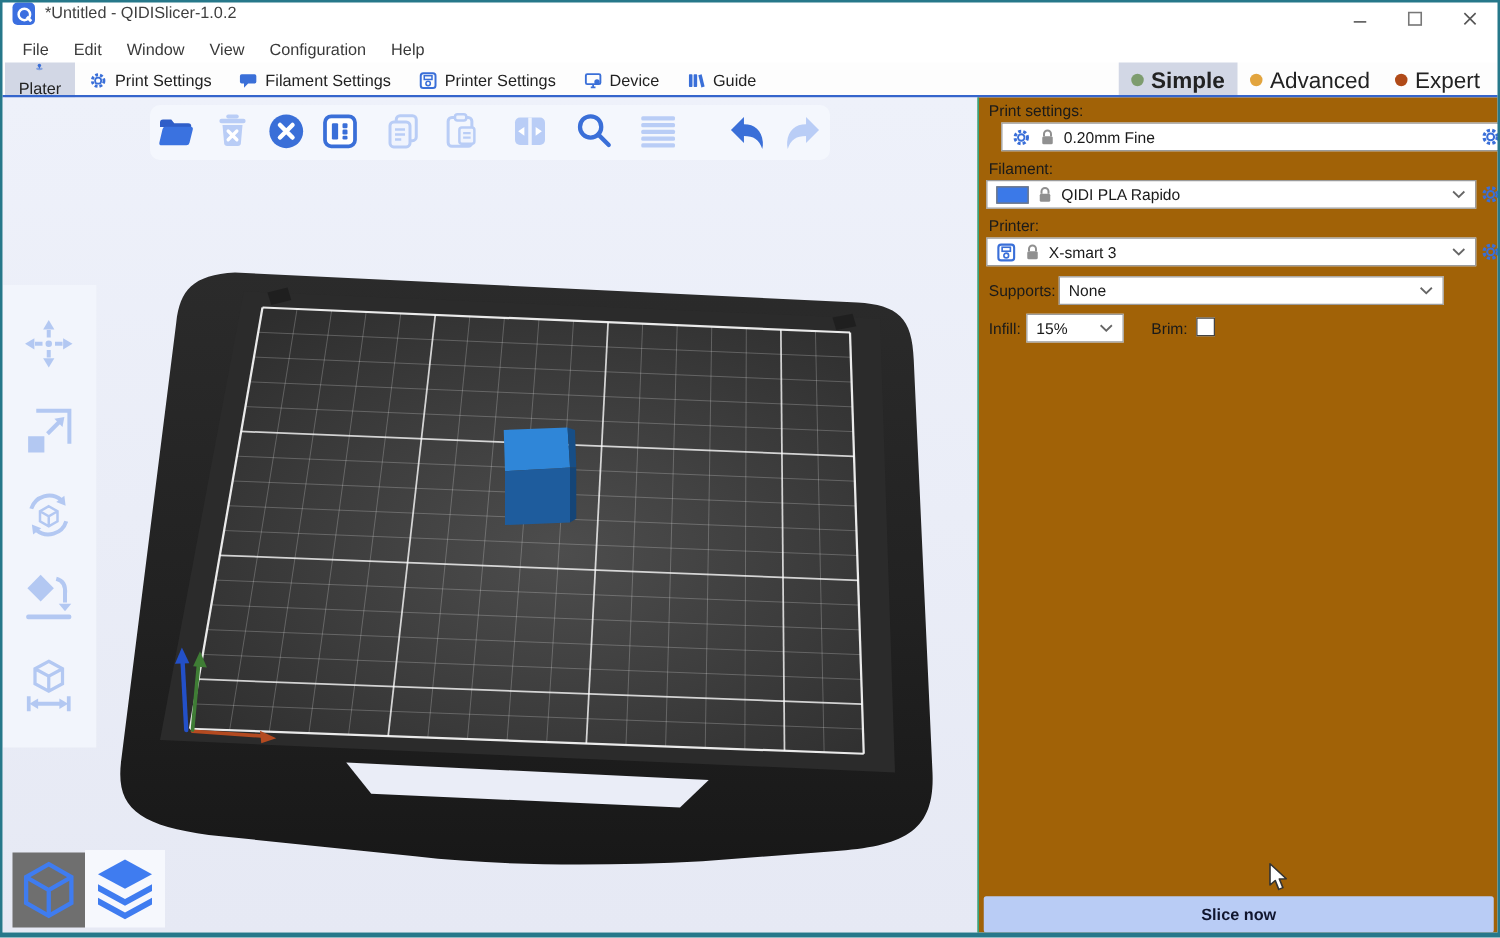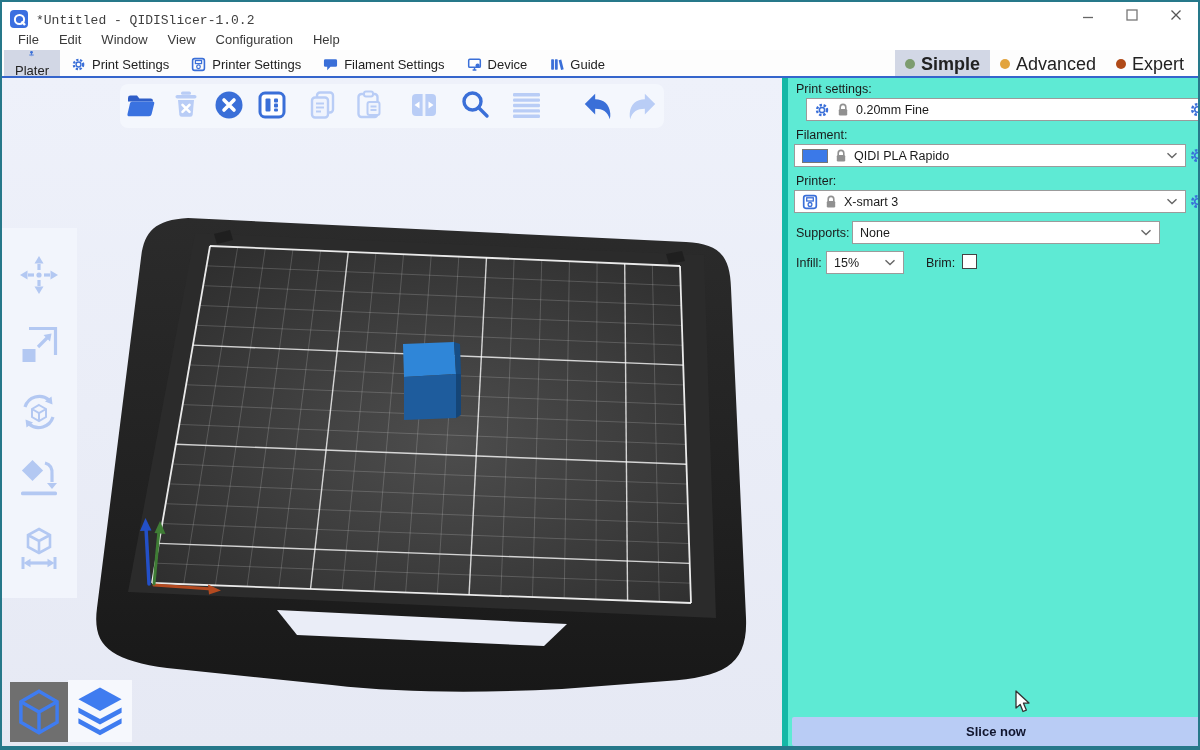--- a/index.html
+++ b/index.html
@@ -3,21 +3,21 @@
 <meta charset="utf-8">
 <style>
   html,body{margin:0;padding:0;width:1200px;height:750px;overflow:hidden;
     font-family:"Liberation Sans","DejaVu Sans",sans-serif;background:#fff;}
   *{box-sizing:border-box;}
   .frame{position:absolute;inset:0;border:2px solid #26788a;border-bottom-width:4px;
     pointer-events:none;z-index:100;}
 
   
   .titlebar{position:absolute;left:2px;top:2px;right:2px;height:26px;background:#fff;
-    display:flex;align-items:flex-end;font-family:Liberation Mono, monospace;}
+    display:flex;align-items:flex-start;}
   .appicon{width:18px;height:18px;border-radius:4px;background:#3b6fe0;margin:0 8px 0 8px;
     display:flex;align-items:center;justify-content:center;}
   .title-text{font-size:13px;color:#3f3f3f;}
   .wincontrols{margin-left:auto;display:flex;align-items:center;height:100%;}
   .winbtn{width:44px;height:26px;display:flex;align-items:center;justify-content:center;}
 
   
   .menubar{position:absolute;left:2px;top:28px;right:2px;height:22px;background:#fff;
     display:flex;align-items:center;padding-left:6px;}
   .menu-item{padding:0 10px;font-size:13px;color:#3a3a3a;}
@@ -47,22 +47,22 @@
   .tbtn{position:absolute;top:9px;width:36px;height:36px;display:flex;align-items:center;justify-content:center;}
 
   .sidetools{position:absolute;left:0;top:150px;width:75px;height:370px;background:#f2f5fc;}
   .stool{position:absolute;left:15px;width:44px;height:44px;}
 
   .viewswitch{position:absolute;left:8px;bottom:4px;display:flex;align-items:flex-end;}
   .vs3d{width:58px;height:60px;background:#6f6f6f;display:flex;align-items:center;justify-content:center;}
   .vsprev{width:64px;height:62px;background:#f6f8fd;display:flex;align-items:center;justify-content:center;}
 
   
-  .rightpanel{position:absolute;left:782px;top:78px;width:416px;height:668px;background:#5eead4;
-    border-left:6px solid #14b8a6;}
+  .rightpanel{position:absolute;left:782px;top:78px;width:416px;height:668px;background:#a16207;
+    border-left:1px solid #14b8a6;}
   .rp-label{position:absolute;left:8px;font-size:12.5px;color:#1a1a1a;}
   .combo{position:absolute;height:23px;border:1px solid #9b9b9b;background:#fff;
     display:flex;align-items:center;gap:7px;padding:0 7px;font-size:12.5px;color:#1a1a1a;}
   .combo .grow{flex:1;}
   .swatch{width:26px;height:14px;background:#3b79e8;border:1px solid #777;}
   .gearbtn{position:absolute;width:17px;height:17px;color:#3a6fd8;}
   .ic{display:block;}
   .blue{color:#3a6fd8;} .grey{color:#909090;}
   .checkbox{position:absolute;width:15px;height:15px;border:1.4px solid #444;background:#fff;}
   .slicebtn{position:absolute;left:4px;top:639px;width:408px;height:29px;background:#b9ccf5;
@@ -158,29 +158,29 @@
     <span>Plater</span>
   </div>
   <div class="tab">
     <svg class="ic blue" width="15" height="15">
         <use href="#sym-gear"></use>
       </svg>
     <span>Print Settings</span>
   </div>
   <div class="tab">
     <svg class="ic blue" width="15" height="15">
-        <use href="#sym-printer"></use>
-      </svg>
-    <span>Printer Settings</span>
+        <use href="#sym-filament"></use>
+      </svg>
+    <span>Filament Settings</span>
   </div>
   <div class="tab">
     <svg class="ic blue" width="15" height="15">
-        <use href="#sym-filament"></use>
-      </svg>
-    <span>Filament Settings</span>
+        <use href="#sym-printer"></use>
+      </svg>
+    <span>Printer Settings</span>
   </div>
   <div class="tab">
     <svg class="ic blue" width="15" height="15">
         <use href="#sym-device"></use>
       </svg>
     <span>Device</span>
   </div>
   <div class="tab">
     <svg class="ic blue" width="15" height="15">
         <use href="#sym-guide"></use>

